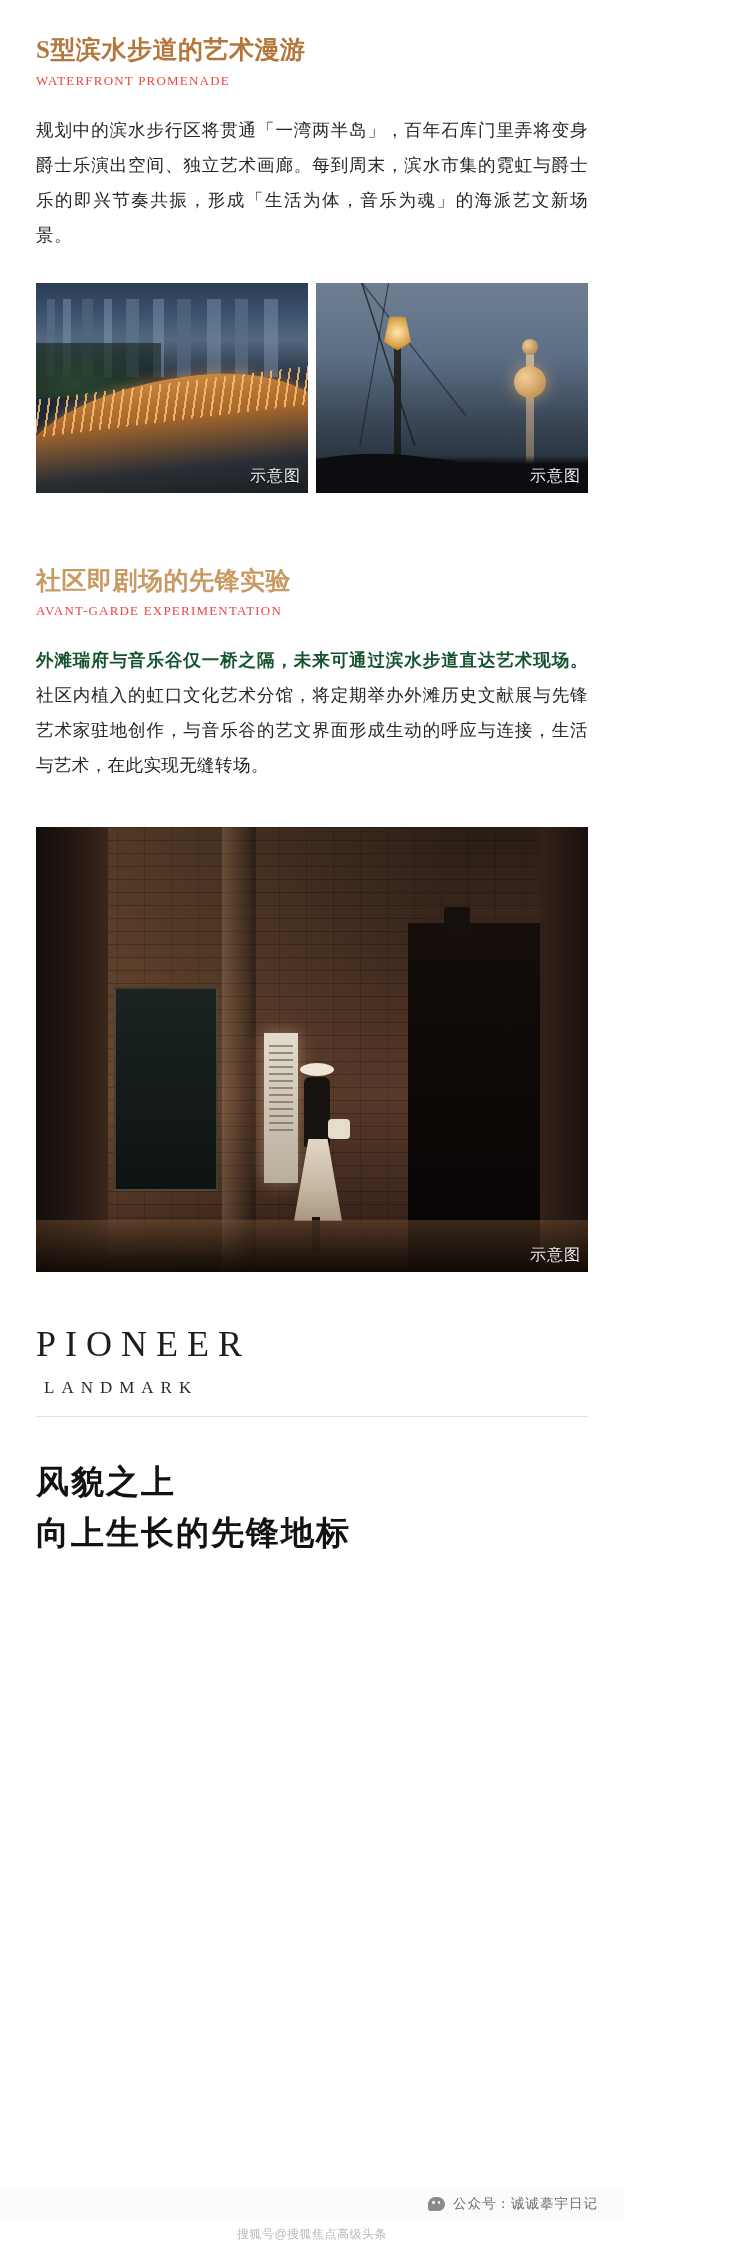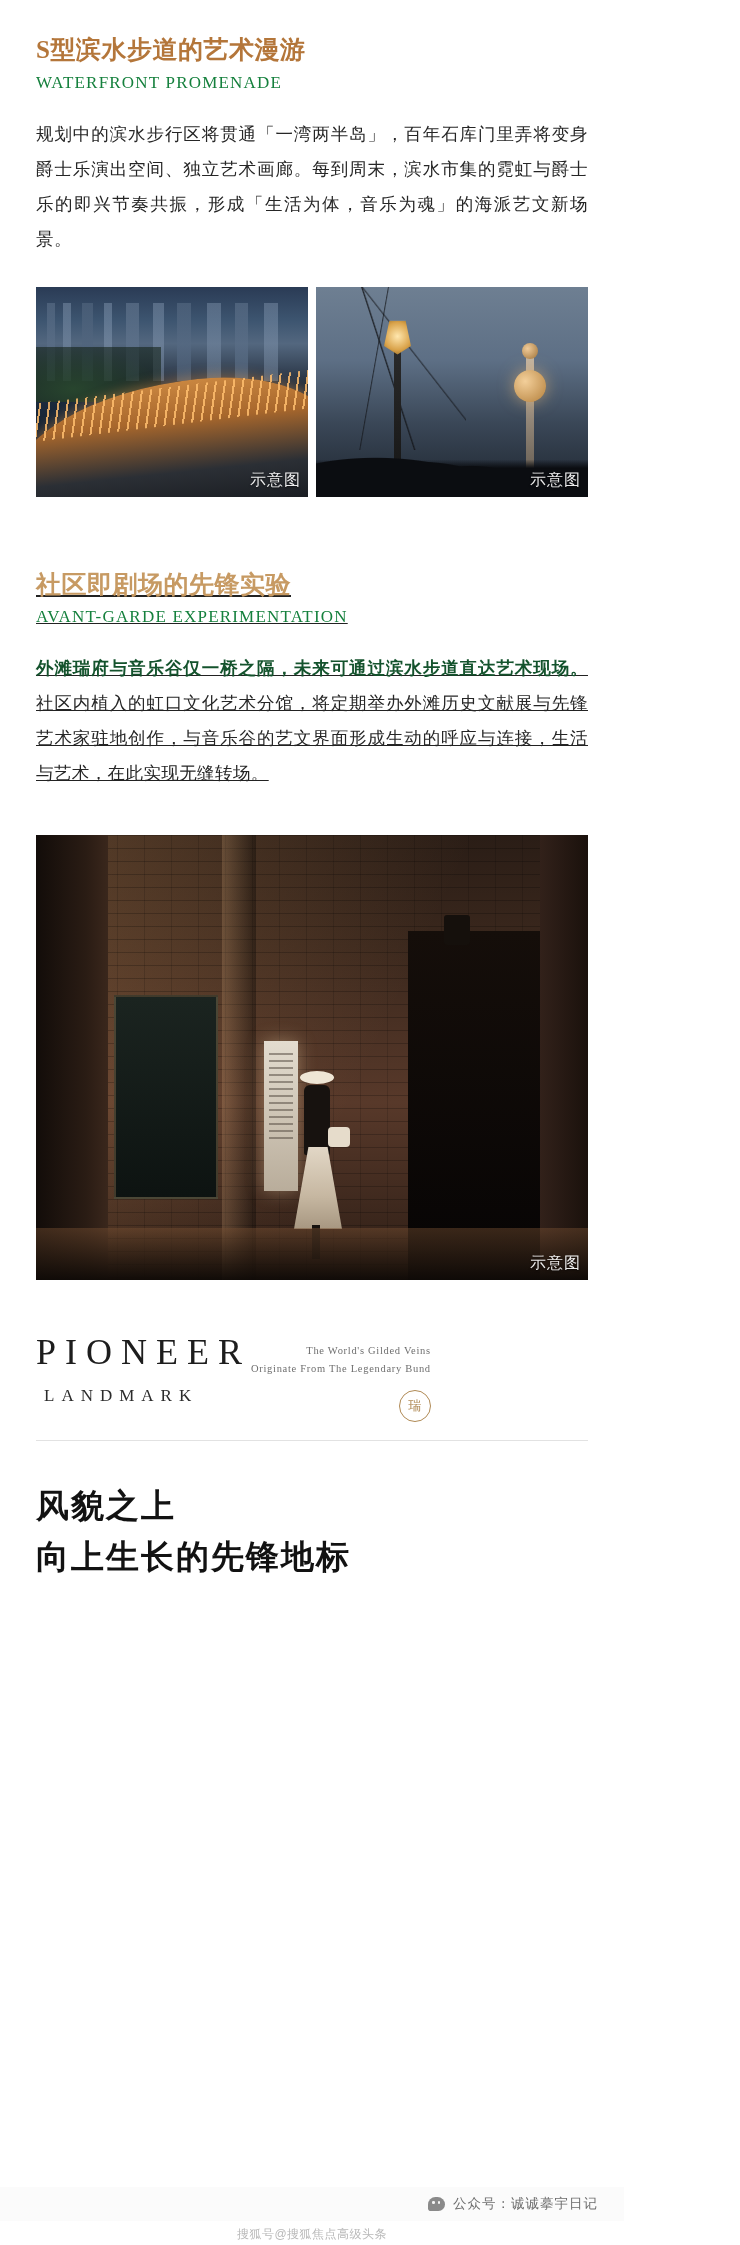--- a/index.html
+++ b/index.html
@@ -33,23 +33,23 @@
     color: #b4763a;
     letter-spacing: 0.5px;
     line-height: 1.3;
     margin: 0 0 6px 0;
   }
   .sec-title.muted {
     color: #c79a63;
   }
   .sec-sub {
     font-family: "Liberation Serif", "DejaVu Serif", serif;
-    font-size: 17px;
+    font-size: 13px;
     letter-spacing: 1.2px;
-    color: #15803d;
+    color: #ef4444;
     margin: 0 0 24px 0;
     font-weight: 400;
   }
 
   
   .body-copy {
     font-size: 17.5px;
     line-height: 2.0;
     color: #262626;
     letter-spacing: 0.4px;
@@ -439,21 +439,21 @@
         <div class="ball-big"></div>
         <div class="ball-small"></div>
         <div class="lamp-post"></div>
         <div class="lamp-head"></div>
         <div class="silhouette"></div>
         <span class="tag">示意图</span>
       </div>
     </div>
   </div>
 
-  <div class="section" style="padding-top:72px;text-decoration:underline;">
+  <div class="section" style="padding-top:72px;">
     <h1 class="sec-title muted">社区即剧场的先锋实验</h1>
     <h2 class="sec-sub">AVANT-GARDE EXPERIMENTATION</h2>
     <p class="body-copy"><span class="lead">外滩瑞府与音乐谷仅一桥之隔，未来可通过滨水步道直达艺术现场。</span><span>社区内植入的虹口文化艺术分馆，将定期举办外滩历史文献展与先锋艺术家驻地创作，与音乐谷的艺文界面形成生动的呼应与连接，生活与艺术，在此实现无缝转场。</span></p>
 
     <div class="photo photo-wide">
       <div class="brick"></div>
       <div class="col-left"></div>
       <div class="col-mid"></div>
       <div class="door"></div>
       <div class="dark-bay"></div>
@@ -468,25 +468,20 @@
       <div class="ground"></div>
       <span class="tag">示意图</span>
     </div>
   </div>
 
   <div class="pioneer">
     <div class="pioneer-left">
       <p class="brand">PIONEER</p>
       <p class="brand-sub">LANDMARK</p>
     </div>
-    <div class="pioneer-right">
-      <p class="en-line">The World's Gilded Veins</p>
-      <p class="en-line">Originate From The Legendary Bund</p>
-      <div class="seal">瑞</div>
-    </div>
   </div>
 
   <hr class="divider">
 
   <div class="headline">
     <h2>风貌之上</h2>
     <h2>向上生长的先锋地标</h2>
   </div>
 
   <div class="wechat-bar">

